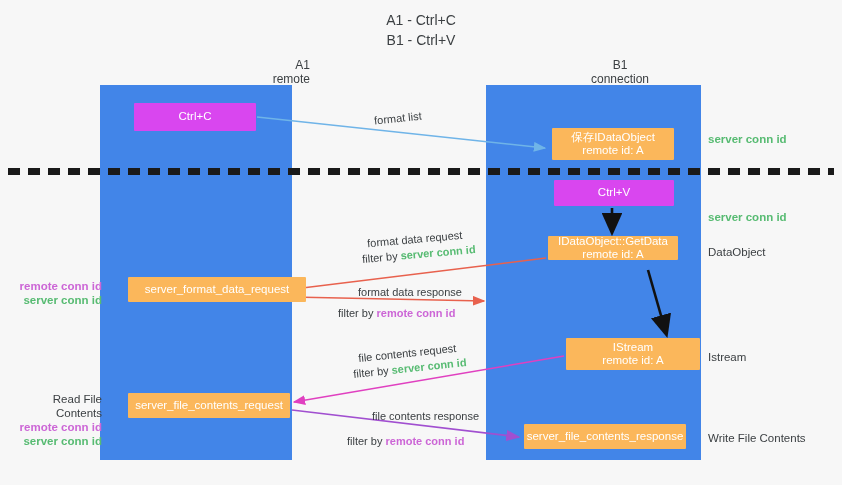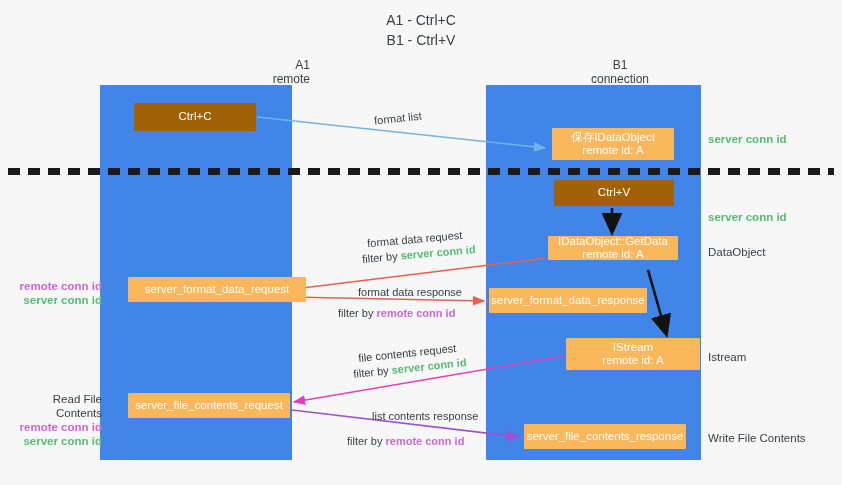--- a/index.html
+++ b/index.html
@@ -32,21 +32,21 @@
   #lane-b1{left:486px;top:85px;width:215px;height:375px;}
 
   
   .box{
     box-sizing:border-box;
     display:flex;flex-direction:column;
     align-items:center;justify-content:center;
     color:#ffffff;font-size:11.5px;line-height:13.5px;
     text-align:center;border-radius:1px;
   }
-  .green{background:#a16207;}
+  .green{background:#d946ef;}
   .orange{background:#fbb košík;}
   .orange{background:#fbb75b;}
 
   #box-ctrlc{left:134px;top:103px;width:122px;height:28px;}
   #box-dataobj{left:552px;top:128px;width:122px;height:32px;}
   #box-ctrlv{left:554px;top:180px;width:120px;height:26px;}
   #box-getdata{left:548px;top:236px;width:130px;height:24px;}
   #box-istream{left:566px;top:338px;width:134px;height:32px;}
   #box-fmt-req{left:128px;top:277px;width:178px;height:25px;}
   #box-fmt-resp{left:489px;top:288px;width:158px;height:25px;}
@@ -168,23 +168,20 @@
 
   <div class="abs box orange" id="box-istream">
     <span>IStream</span>
     <span>remote id: A</span>
   </div>
 
   <div class="abs box orange" id="box-fmt-req">
     <span>server_format_data_request</span>
   </div>
 
-  <div class="abs box orange" id="box-fmt-resp">
-    <span>server_format_data_response</span>
-  </div>
 
   <div class="abs box orange" id="box-file-resp">
     <span>server_file_contents_response</span>
   </div>
 
   <div class="abs box orange" id="box-file-req">
     <span>server_file_contents_request</span>
   </div>
 
   <div class="abs alabel" id="al-format-list">format list</div>
@@ -197,21 +194,21 @@
   <div class="abs alabel" id="al-fdresp">format data response</div>
   <div class="abs alabel" id="al-fdresp2">
     <span class="plain">filter by </span><span class="purple-txt">remote conn id</span>
   </div>
 
   <div class="abs alabel" id="al-fcr">file contents request</div>
   <div class="abs alabel" id="al-fcr2">
     <span class="plain">filter by </span><span class="green-txt">server conn id</span>
   </div>
 
-  <div class="abs alabel" id="al-fcresp">list contents response</div>
+  <div class="abs alabel" id="al-fcresp">file contents response</div>
   <div class="abs alabel" id="al-fcresp2">
     <span class="plain">filter by </span><span class="purple-txt">remote conn id</span>
   </div>
 
   <div class="abs side green-txt" id="lbl-right-1">server conn id</div>
   <div class="abs side green-txt" id="lbl-right-2">server conn id</div>
   <div class="abs side plain" id="lbl-right-3">DataObject</div>
   <div class="abs side plain" id="lbl-right-4">Istream</div>
   <div class="abs side plain" id="lbl-right-5">Write File Contents</div>
 

